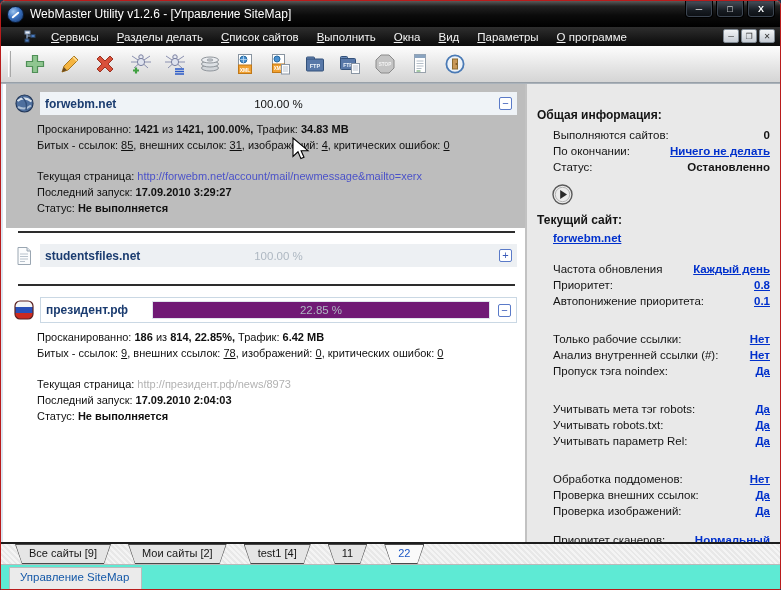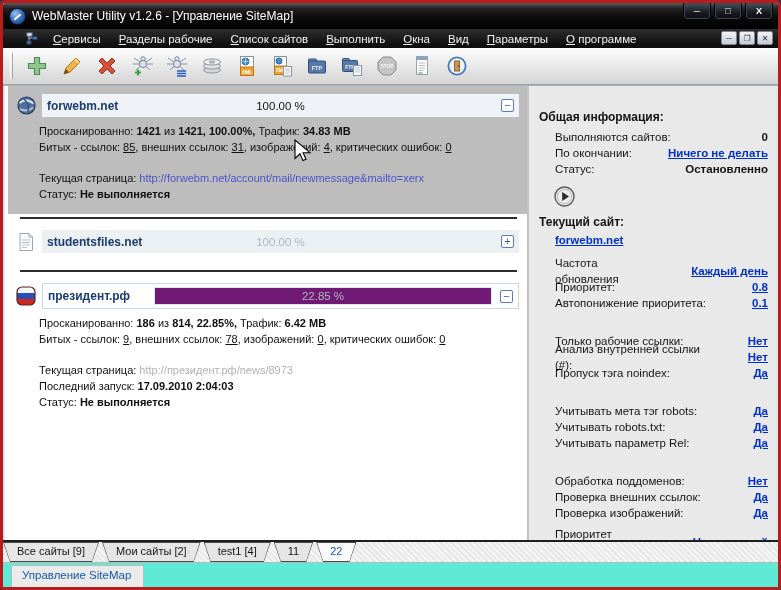--- a/index.html
+++ b/index.html
@@ -1,17 +1,17 @@
 <!DOCTYPE html>
 <html><head>
 <meta charset="utf-8">
 <style>
   * { box-sizing: border-box; margin: 0; padding: 0; }
   html,body { width: 781px; height: 590px; font-family: "Liberation Sans", sans-serif; background:#20364e; }
-  .window { position: relative; width: 781px; height: 590px; border: 3px solid #b91c1c;
+  .window { position: relative; width: 781px; height: 590px; border: 1px solid #b91c1c;
             border-radius: 5px 5px 2px 2px; overflow: hidden; background: #fff;
             box-shadow: inset 0 0 0 1px #9db4cc; display: flex; flex-direction: column; }
 
   
   .titlebar { height: 26px; flex: 0 0 26px; background: linear-gradient(#5a5a5a 0%, #222 20%, #0b0b0b 55%, #000 100%);
               display: flex; align-items: center; color: #fff; font-size: 12px; padding-left: 6px; position: relative; }
   .app-icon { width: 17px; height: 17px; border-radius: 50%; margin-right: 6px;
               background: radial-gradient(circle at 35% 30%, #9cc4ee 0%, #3a72c0 45%, #16376e 100%);
               border: 1px solid #0a1d3a; position: relative; flex: 0 0 17px; }
   .app-icon::after { content:""; position:absolute; left:3px; top:7px; width:9px; height:2px; background:#fff;
@@ -80,21 +80,21 @@
   .srow .val { font-weight: bold; }
   .lnk { color: #0030cc; text-decoration: underline; font-weight: bold; }
   .playrow { margin: 8px 0 6px 14px; height: 24px; }
   .sitelink { padding-left: 16px; height: 16px; }
   .grp { margin-top: 13px; }
   .grp.big { margin-top: 22px; }
 
   
   .tabbar { height: 22px; flex: 0 0 22px; border-top: 2px solid #1d1d1d;
             background: repeating-linear-gradient(45deg, #f4f4f4 0 2px, #e8e8e8 2px 4px);
-            display: flex; padding-left: 0; gap: 3px; }
+            display: flex; padding-left: 14px; gap: 17px; }
   .tab { position: relative; display: inline-flex; background: #4a4a4a; padding: 1px 1px 1px 1px; height: 20px;
          clip-path: polygon(0 0, 100% 0, calc(100% - 7px) 100%, 7px 100%); }
   .tab > span { display: flex; align-items: center; background: #e5e5e5; color: #151515; font-size: 11px;
                 padding: 0 13px 2px 13px; clip-path: polygon(0 0, 100% 0, calc(100% - 6px) 100%, 6px 100%); }
   .tab.active > span { background: #fafafa; color: #1a56c4; }
 
   
   .statusbar { height: 25px; flex: 0 0 25px; background: #5eead4; border-top: 1px solid #b9b9b9;
                display: flex; align-items: flex-start; padding: 2px 0 0 8px; }
   .task-btn { background: #ebebeb; border: 1px solid #bcbcbc; border-bottom: none; color: #1559a8;
@@ -118,21 +118,21 @@
   </div>
 
   <div class="menubar">
     <svg class="mdi-icon" viewBox="0 0 15 13">
       <path d="M4 3 L4 10 M4 6 L9 6" stroke="#9ab4d8" fill="none" stroke-width="1.2"></path>
       <rect x="2" y="1" width="5" height="3" fill="#e8eef6" stroke="#7a90b0"></rect>
       <rect x="8" y="4.5" width="4" height="3" fill="#4a7ac0" stroke="#28415f"></rect>
       <rect x="2" y="9" width="4" height="3" fill="#4a7ac0" stroke="#28415f"></rect>
     </svg>
     <span class="menu-item">Сервисы</span>
-    <span class="menu-item">Разделы рабочие</span>
+    <span class="menu-item">Разделы делать</span>
     <span class="menu-item">Список сайтов</span>
     <span class="menu-item">Выполнить</span>
     <span class="menu-item">Окна</span>
     <span class="menu-item">Вид</span>
     <span class="menu-item">Параметры</span>
     <span class="menu-item">О программе</span>
     <div class="mdibtns">
       <div class="mdibtn">─</div>
       <div class="mdibtn">❐</div>
       <div class="mdibtn">✕</div>
@@ -261,20 +261,21 @@
             <span class="site-name">forwebm.net</span>
             <span class="pct">100.00 %</span>
             <span class="toggle">−</span>
           </div>
         </div>
         <div class="stats">
           <div class="line"><span>Просканированно: </span><span class="b">1421</span><span> из </span><span class="b">1421, 100.00%,</span><span> Трафик: </span><span class="b">34.83 MB</span></div>
           <div class="line"><span>Битых - ссылок: </span><span class="numlink">85</span><span>, внешних ссылок: </span><span class="numlink">31</span><span>, изображений: </span><span class="numlink">4</span><span>, критических ошибок: </span><span class="numlink">0</span></div>
           <div class="gap"></div>
           <div class="line"><span>Текущая страница: </span><span class="urllink">http://forwebm.net/account/mail/newmessage&amp;mailto=xerx</span></div>
+          <div class="line"><span>Последний запуск: </span><span class="b">17.09.2010 3:29:27</span></div>
           <div class="line"><span>Статус: </span><span class="b">Не выполняется</span></div>
         </div>
       </div>
 
       <div class="hr"></div>
 
       <div class="site">
         <div class="site-header">
           <span class="site-icon">
             <svg width="20" height="20" viewBox="0 0 20 20">

